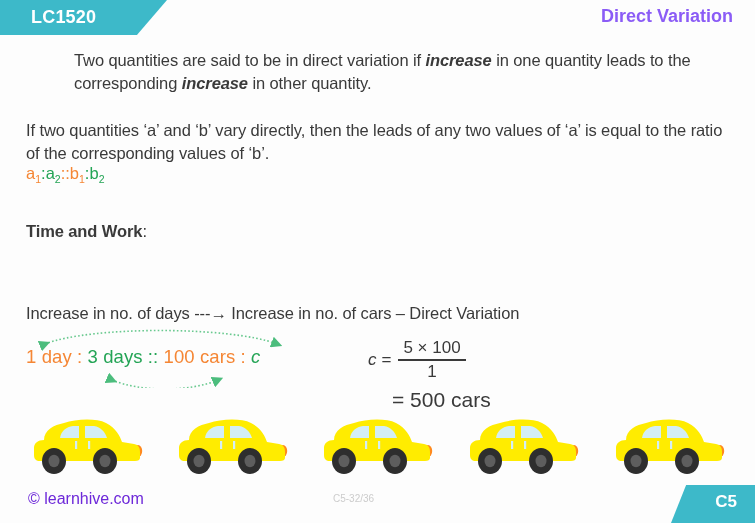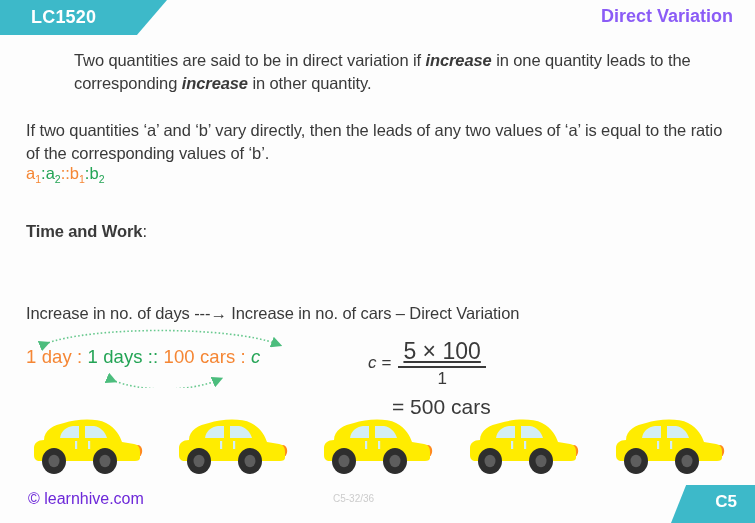--- a/index.html
+++ b/index.html
@@ -129,22 +129,21 @@
     padding-right: 5px;
   }
   .eq-eq { padding-right: 7px; }
   .frac {
     display: inline-flex;
     flex-direction: column;
     align-items: center;
   }
   .frac .num {
     padding: 0 5px 1px 5px;
-    font-size: 23px;
-    text-decoration: underline;
+    font-size: 17px;
   }
   .frac .bar {
     width: 100%;
     height: 1.6px;
     background: #3a3a3a;
   }
   .frac .den {
     padding-top: 1px;
     font-size: 17px;
   }
@@ -244,21 +243,21 @@
         </marker>
         <marker id="ahead2" markerWidth="7" markerHeight="7" refX="3.5" refY="3.5" orient="auto">
           <path d="M0,0 L7,3.5 L0,7 Z" fill="#4cbd7d"></path>
         </marker>
       </defs>
         c --&gt;
       <path d="M 45 16 C 90 -2, 230 -2, 277 16" fill="none" stroke="#69c98f" stroke-width="1.6" stroke-dasharray="1.6 2.2" marker-start="url(#ahead)" marker-end="url(#ahead2)"></path>
        100 cars --&gt;
       <path d="M 112 52 C 140 64, 190 64, 218 52" fill="none" stroke="#69c98f" stroke-width="1.6" stroke-dasharray="1.6 2.2" marker-start="url(#ahead)" marker-end="url(#ahead2)"></path>
     </svg>
-    <div id="prop-line"><span class="clr-o">1 day</span><span class="clr-o"> : </span><span class="clr-g">1 days</span><span class="clr-g"> :: </span><span class="clr-o">100 cars</span><span class="clr-o"> : </span><span class="clr-g it">c</span></div>
+    <div id="prop-line"><span class="clr-o">1 day</span><span class="clr-o"> : </span><span class="clr-g">3 days</span><span class="clr-g"> :: </span><span class="clr-o">100 cars</span><span class="clr-o"> : </span><span class="clr-g it">c</span></div>
   </div>
 
   <div id="equation">
     <div class="eq-row1">
       <span class="eq-c">c</span>
       <span class="eq-eq">=</span>
       <span class="frac">
         <span class="num">5 × 100</span>
         <span class="bar"></span>
         <span class="den">1</span>

